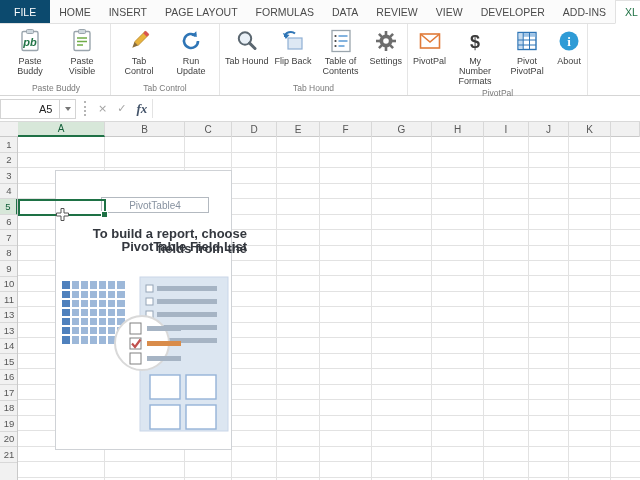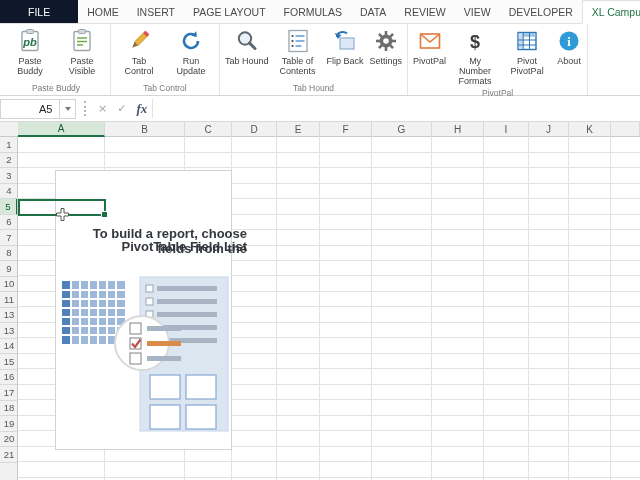--- a/index.html
+++ b/index.html
@@ -3,21 +3,21 @@
 <meta charset="utf-8">
 <style>
   html,body{margin:0;padding:0;background:#fff;}
   .screen{position:relative;width:640px;height:480px;overflow:hidden;background:#fff;
     font-family:"Liberation Sans",sans-serif;-webkit-font-smoothing:antialiased;}
 
   
   .tabbar{position:absolute;left:0;top:0;width:640px;height:24px;display:flex;align-items:stretch;
     background:#fbfbfb;border-bottom:1px solid #e1e1e1;box-sizing:border-box;font-size:10.5px;color:#4a4a4a;}
   .rtab{display:flex;align-items:center;padding:0 9px;white-space:nowrap;}
-  .rtab.file{background:#0f172a;color:#fff;padding:0 28px;}
+  .rtab.file{background:#0c4a6e;color:#fff;padding:0 14px;}
   .rtab.active{background:#fff;color:#217346;border:1px solid #e1e1e1;border-bottom:1px solid #fff;margin-bottom:-1px;}
 
   
   .ribbon{position:absolute;left:0;top:24px;width:640px;height:72px;display:flex;align-items:stretch;
     background:#fff;border-bottom:1px solid #d5d5d5;box-sizing:border-box;padding-left:2px;}
   .rgroup{display:flex;flex-direction:column;border-right:1px solid #e5e5e5;padding:1px 2px 0;}
   .rgroup-buttons{display:flex;flex:1;align-items:flex-start;}
   .rbtn{display:flex;flex-direction:column;align-items:center;padding:3px 3px 0;}
   .rbtn .icon{width:26px;height:26px;display:block;}
   .rbtn .icon svg{width:26px;height:26px;display:block;}
@@ -82,20 +82,21 @@
   <div class="tabbar" id="tabbar">
       <div class="rtab file">FILE</div>
       <div class="rtab">HOME</div>
       <div class="rtab">INSERT</div>
       <div class="rtab">PAGE LAYOUT</div>
       <div class="rtab">FORMULAS</div>
       <div class="rtab">DATA</div>
       <div class="rtab">REVIEW</div>
       <div class="rtab">VIEW</div>
       <div class="rtab">DEVELOPER</div>
+      <div class="rtab">ADD-INS</div>
       <div class="rtab active">XL Campus</div>
     </div>
 
   <div class="ribbon" id="ribbon">
       <div class="rgroup">
         <div class="rgroup-buttons">
           <div class="rbtn">
             <span class="icon">
               <svg viewBox="0 0 26 26">
                 <rect x="5" y="3.5" width="16" height="19" rx="1.5" fill="#fff" stroke="#9aa5ad" stroke-width="1.4"></rect>
@@ -151,38 +152,38 @@
               <svg viewBox="0 0 26 26">
                 <circle cx="11" cy="10.5" r="6.2" fill="#eaf1f8" stroke="#5b6770" stroke-width="2"></circle>
                 <path d="M15.6 15.1 L21 20.5" stroke="#5b6770" stroke-width="3" stroke-linecap="round"></path>
               </svg>
             </span>
             <span class="lbl">Tab Hound</span>
           </div>
           <div class="rbtn">
             <span class="icon">
               <svg viewBox="0 0 26 26">
+                <rect x="8" y="10" width="14" height="11" fill="#dde8f4" stroke="#8fb0d4" stroke-width="1.2"></rect>
+                <path d="M5 9 C5 3.5 12 3 15 5.5" fill="none" stroke="#2e75b6" stroke-width="2.2"></path>
+                <path d="M2.8 5 L5.8 11 L9.5 7 Z" fill="#2e75b6"></path>
+              </svg>
+            </span>
+            <span class="lbl">Flip Back</span>
+          </div>
+          <div class="rbtn">
+            <span class="icon">
+              <svg viewBox="0 0 26 26">
                 <rect x="4" y="2.5" width="18" height="21" fill="#fff" stroke="#9aa5ad" stroke-width="1.3"></rect>
                 <circle cx="7.5" cy="8" r="1.1" fill="#444"></circle>
                 <circle cx="7.5" cy="13" r="1.1" fill="#444"></circle>
                 <circle cx="7.5" cy="18" r="1.1" fill="#444"></circle>
                 <path d="M10.5 8h9M10.5 13h9M10.5 18h6" stroke="#5b9bd5" stroke-width="1.6"></path>
               </svg>
             </span>
             <span class="lbl">Table of Contents</span>
-          </div>
-          <div class="rbtn">
-            <span class="icon">
-              <svg viewBox="0 0 26 26">
-                <rect x="8" y="10" width="14" height="11" fill="#dde8f4" stroke="#8fb0d4" stroke-width="1.2"></rect>
-                <path d="M5 9 C5 3.5 12 3 15 5.5" fill="none" stroke="#2e75b6" stroke-width="2.2"></path>
-                <path d="M2.8 5 L5.8 11 L9.5 7 Z" fill="#2e75b6"></path>
-              </svg>
-            </span>
-            <span class="lbl">Flip Back</span>
           </div>
           <div class="rbtn">
             <span class="icon">
               <svg viewBox="0 0 26 26">
                 <g fill="#6d6d6d">
                   <circle cx="13" cy="13" r="6.5"></circle>
                   <g>
                     <rect x="11.7" y="3" width="2.6" height="4.5"></rect>
                     <rect x="11.7" y="18.5" width="2.6" height="4.5"></rect>
                     <rect x="3" y="11.7" width="4.5" height="2.6"></rect>
@@ -295,20 +296,21 @@
       <div class="rowcell" style="top: 263.5px;">18</div>
       <div class="rowcell" style="top: 279px;">19</div>
       <div class="rowcell" style="top: 294.5px;">20</div>
       <div class="rowcell" style="top: 310px;">21</div>
       <div class="rowcell" style="top: 343px;">22</div>
     </div>
 
   <div class="grid" id="grid">
 
     <div class="pivot-box">
+      <div class="pivot-name">PivotTable4</div>
       <div class="pivot-line l1">To build a report, choose fields from the</div>
       <div class="pivot-line l2">PivotTable Field List</div>
       <svg class="pivot-art" width="177" height="162" viewBox="0 0 177 162">
 
         <g>
           <rect x="6" y="6" width="63" height="63" fill="#9db8d9"></rect>
           <rect x="6" y="6" width="9" height="63" fill="#4f81bd"></rect>
           <g fill="#ffffff">
             <rect x="14" y="6" width="2" height="63"></rect>
               <rect x="23" y="6" width="2" height="63"></rect>

